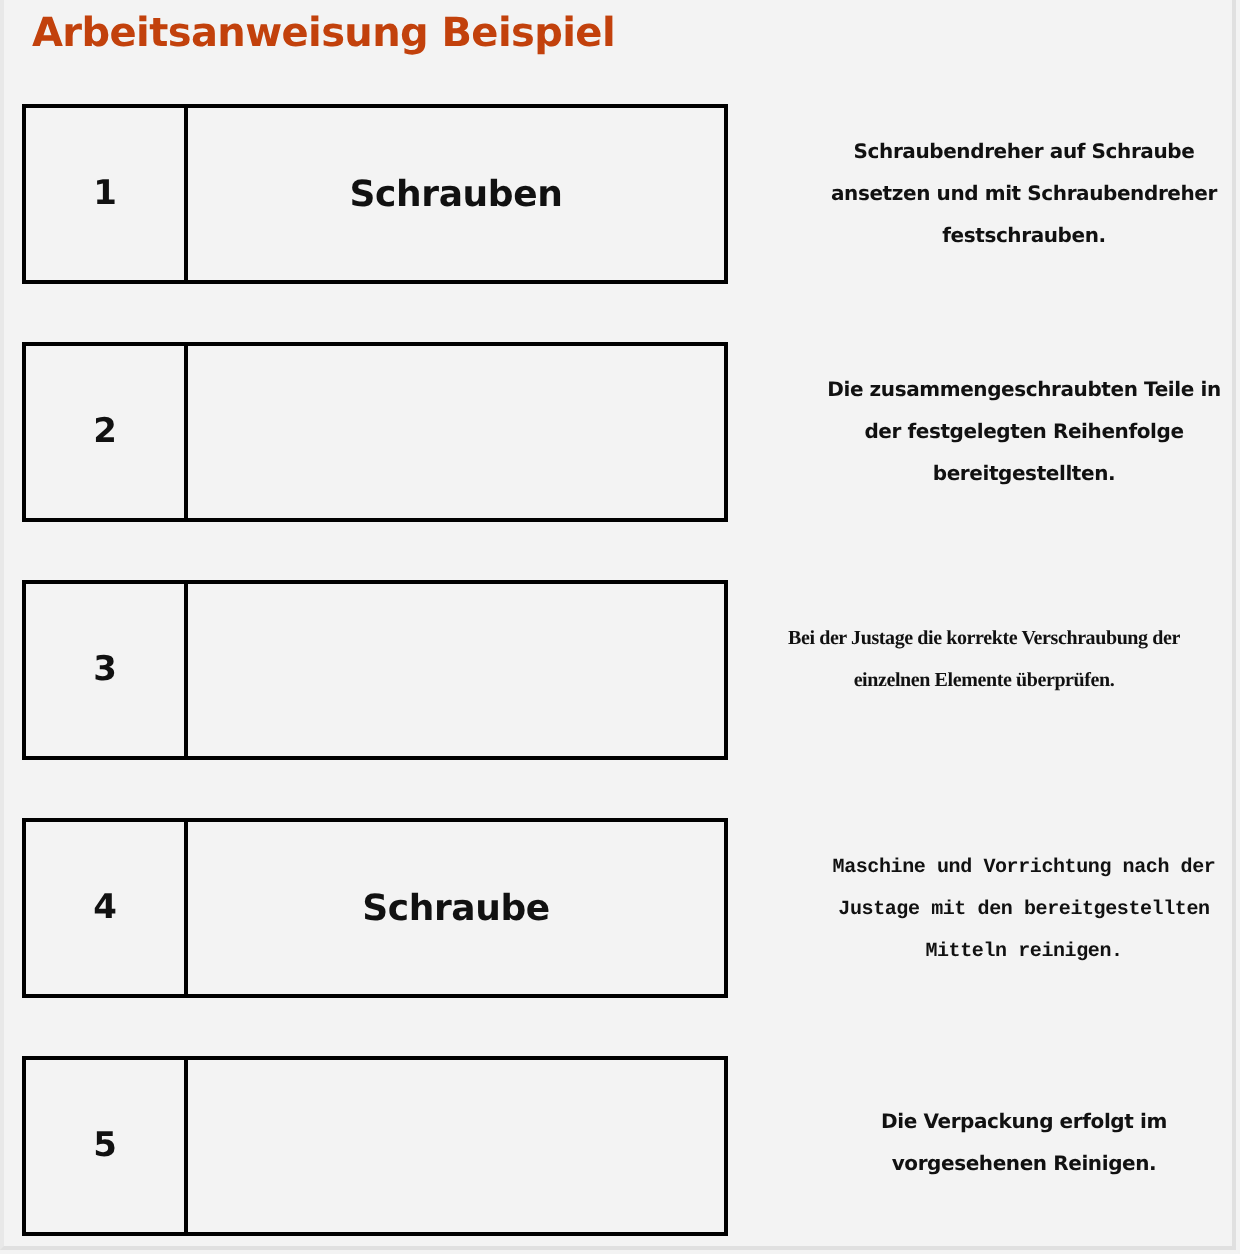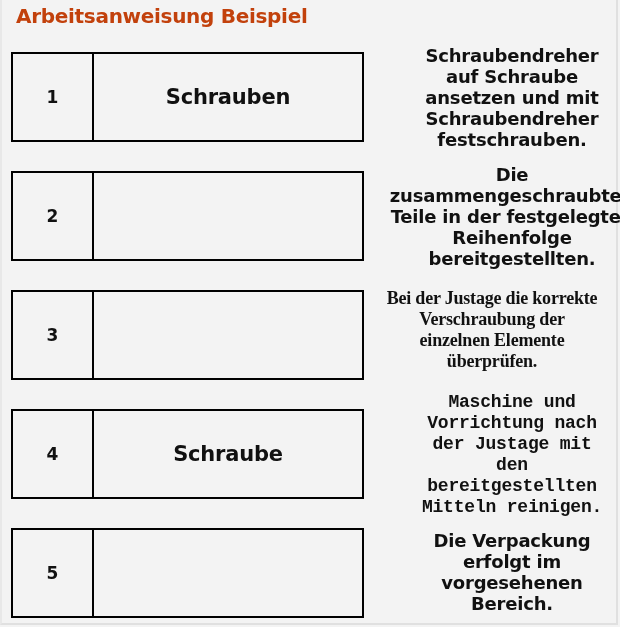--- a/index.html
+++ b/index.html
@@ -28,26 +28,26 @@
     display: flex;
   }
   .num {
     width: 79px; border-right: 2px solid #000;
     display: flex; align-items: center; justify-content: center;
     font-size: 17px; font-weight: bold;
   }
   .name {
     flex: 1;
     display: flex; align-items: center; justify-content: center;
-    font-size: 21px; font-weight: bold; letter-spacing: -0.2px;
+    font-size: 18px; font-weight: bold; letter-spacing: -0.2px;
   }
   .desc {
     position: absolute; left: 405px; width: 215px;
     text-align: center;
-    font-size: 18px; font-weight: bold; line-height: 21px;
+    font-size: 10px; font-weight: bold; line-height: 21px;
     letter-spacing: -0.2px;
     display: flex; align-items: center; justify-content: center;
     height: 90px;
   }
   .desc span { display: block; }
 </style>
 </head>
 <body>
 
 <div class="frame"></div>
@@ -81,14 +81,14 @@
   <div class="name">Schraube</div>
 </div>
 <div class="desc" style="top:410px; width:200px; left:412px;font-family:Liberation Mono, monospace;">
   <span>Maschine und Vorrichtung nach der Justage mit den bereitgestellten Mitteln reinigen.</span>
 </div>
 
 <div class="step" style="top:528px;">
   <div class="num">5</div>
 </div>
 <div class="desc" style="top:527px; width:200px; left:412px;">
-  <span>Die Verpackung erfolgt im vorgesehenen Bereich.</span>
+  <span>Die Verpackung erfolgt im vorgesehenen Reinigen.</span>
 </div>
 
 </body></html>

